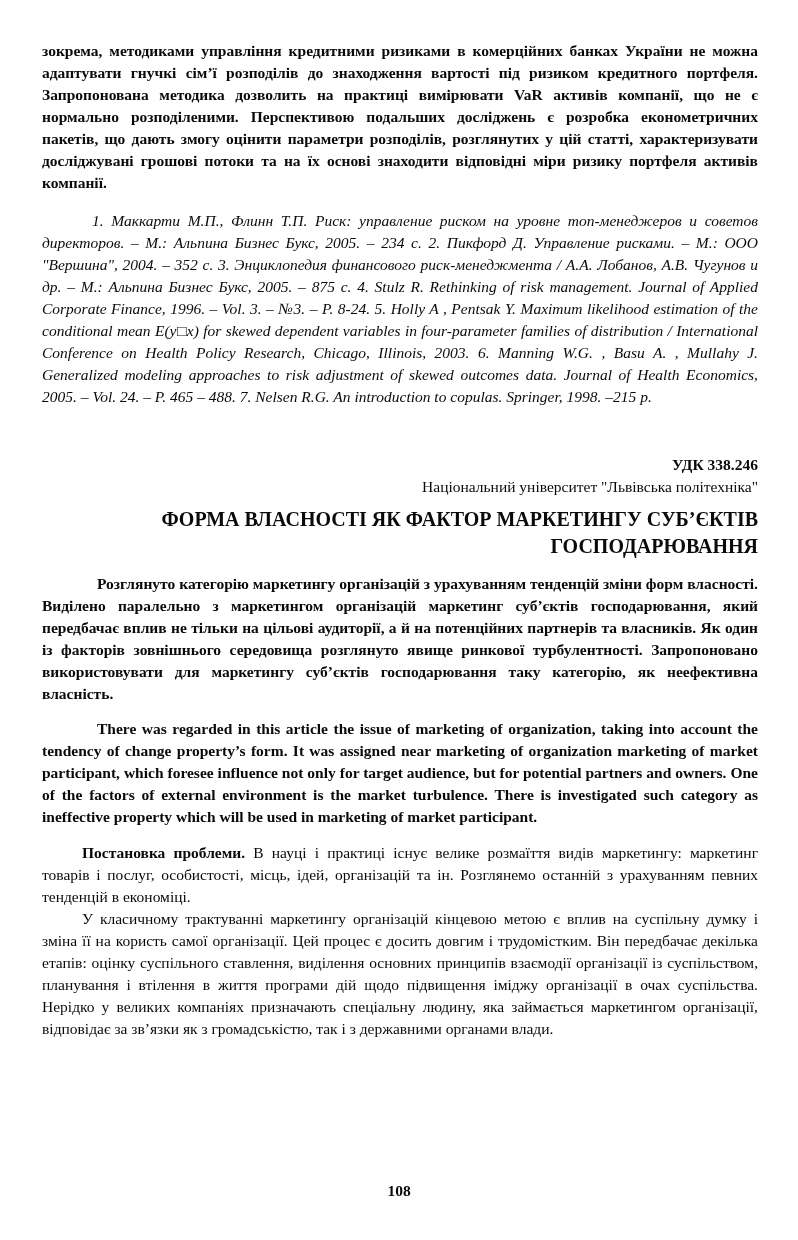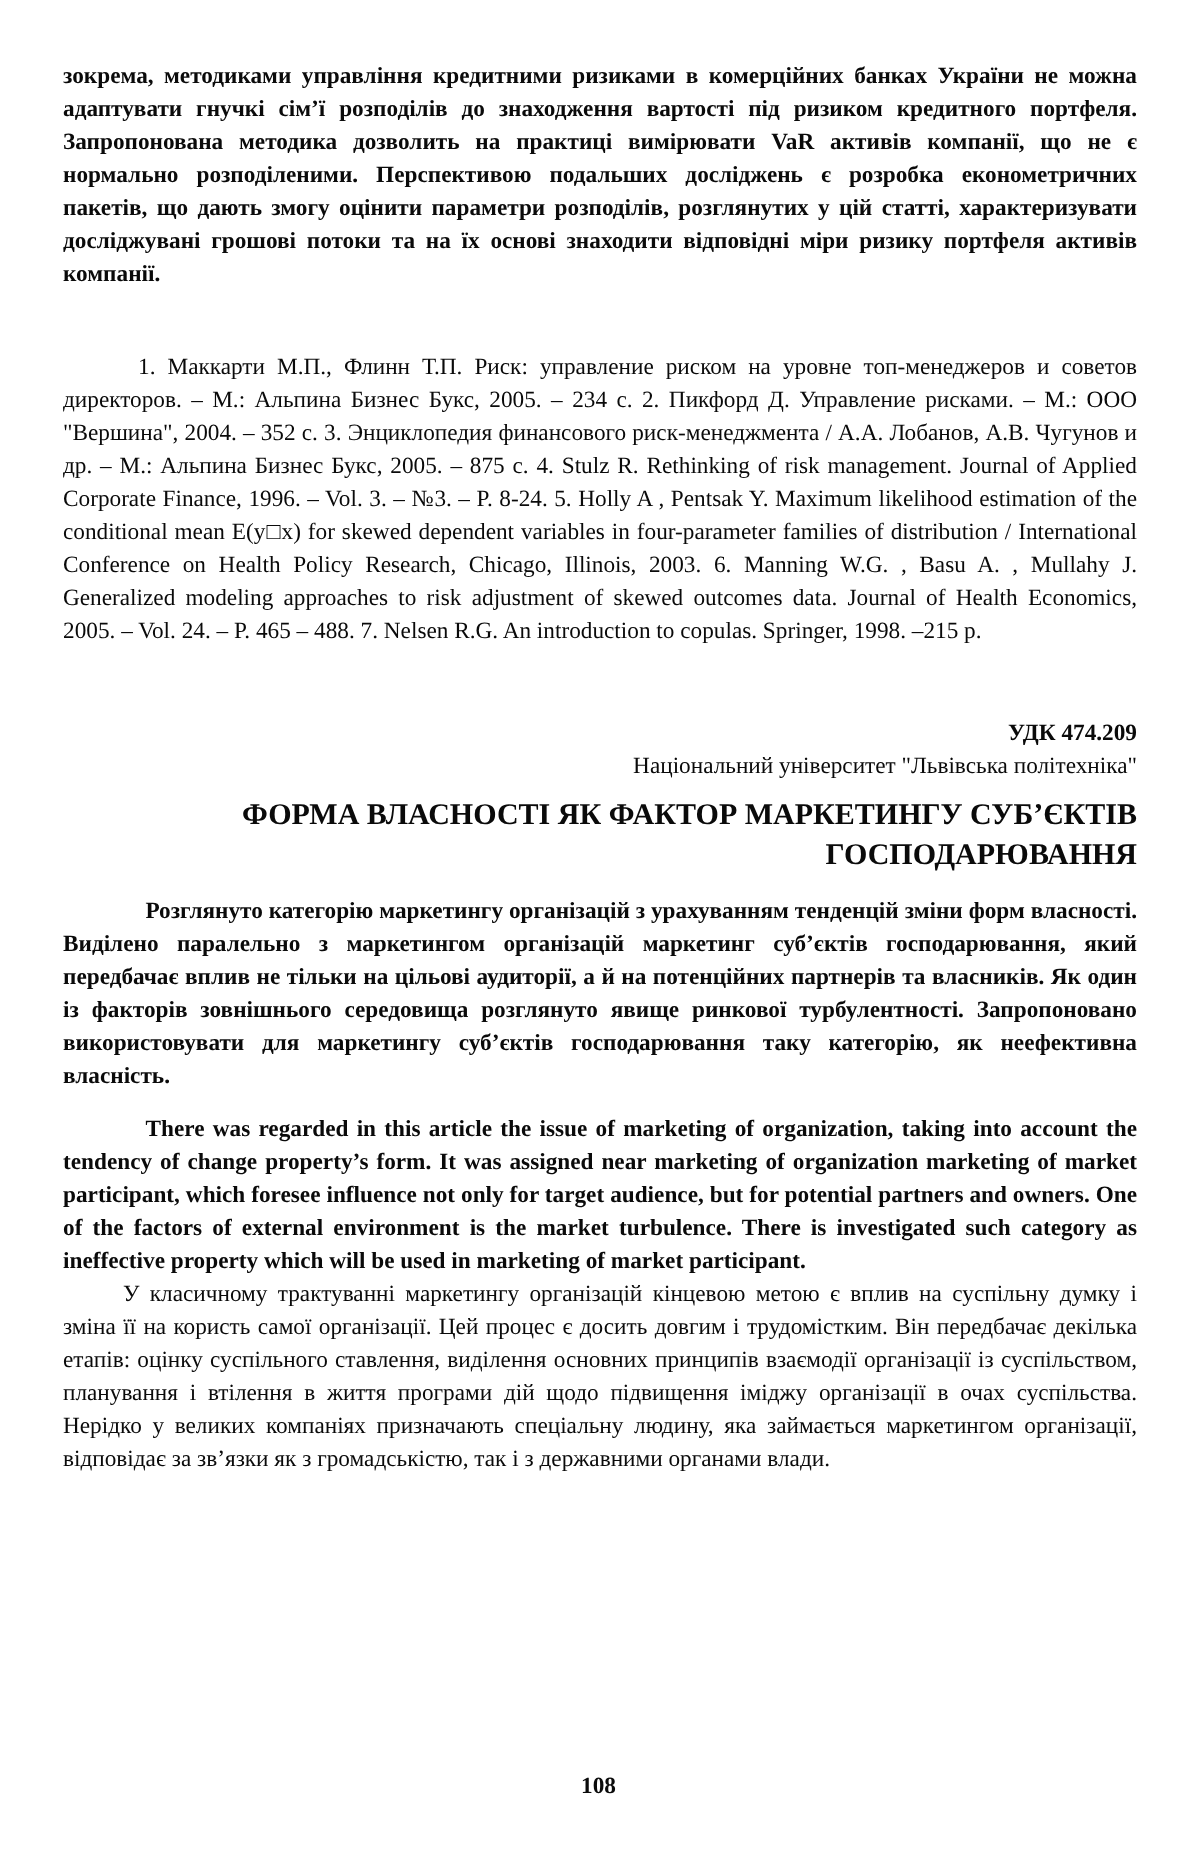--- a/index.html
+++ b/index.html
@@ -19,22 +19,23 @@
     line-height: 22px;
     color: #0a0a0a;
     overflow: hidden;
   }
   p { margin: 0; }
   .justify { text-align: justify; }
   .continuation {
     font-weight: bold;
   }
   .refs {
+    font-style: italic;
     text-indent: 50px;
-    margin-top: 40px;
+    margin-top: 16px;
   }
   .udc {
     font-weight: bold;
     text-align: right;
     margin-top: 46px;
   }
   .author {
     font-weight: bold;
     text-align: right;
     margin-top: 8px;
@@ -79,32 +80,35 @@
 </style>
 </head>
 <body>
 
 <div class="page">
 
   <p class="continuation justify">зокрема, методиками управління кредитними ризиками в комерційних банках України не можна адаптувати гнучкі сім’ї розподілів до знаходження  вартості під ризиком кредитного портфеля. Запропонована методика дозволить на практиці вимірювати VaR активів компанії, що не є нормально розподіленими. Перспективою подальших досліджень є розробка економетричних пакетів, що дають змогу оцінити параметри розподілів, розглянутих у цій статті, характеризувати досліджувані грошові потоки та на їх основі знаходити відповідні міри ризику портфеля активів компанії.</p>
 
   <p class="refs justify">1. Маккарти М.П., Флинн Т.П. Риск: управление риском на уровне топ-менеджеров и советов директоров. – М.: Альпина Бизнес Букс, 2005. – 234 с. 2. Пикфорд Д.  Управление рисками. – М.: ООО "Вершина", 2004. – 352 с. 3. Энциклопедия финансового риск-менеджмента / А.А. Лобанов, А.В. Чугунов и др. – М.: Альпина Бизнес Букс, 2005. – 875 с. 4. Stulz R. Rethinking of risk management. Journal of Applied Corporate Finance, 1996. – Vol.  3. – №3. – P. 8-24. 5. Holly A , Pentsak Y. Maximum likelihood estimation of the conditional  mean E(y□x) for skewed dependent variables in four-parameter families of distribution / International Conference on Health Policy Research, Chicago, Illinois, 2003. 6. Manning W.G. , Basu A. , Mullahy  J. Generalized modeling approaches to risk adjustment of skewed outcomes data. Journal of Health Economics, 2005. – Vol. 24. – P. 465 – 488. 7. Nelsen R.G. An introduction to copulas. Springer, 1998. –215 p.</p>
 
-  <p class="udc">УДК 474.209</p>
+  <p class="udc">УДК 338.246</p>
 
 
   <p class="affil">Національний університет "Львівська політехніка"</p>
 
   <p class="title">ФОРМА ВЛАСНОСТІ ЯК ФАКТОР МАРКЕТИНГУ СУБ’ЄКТІВ ГОСПОДАРЮВАННЯ</p>
 
 
   <p class="abstract justify">Розглянуто категорію маркетингу організацій з урахуванням тенденцій зміни форм власності. Виділено паралельно з маркетингом організацій маркетинг суб’єктів господарювання, який передбачає вплив не тільки на цільові аудиторії, а й на потенційних партнерів та власників. Як один із факторів зовнішнього середовища розглянуто явище ринкової турбулентності. Запропоновано використовувати для маркетингу суб’єктів господарювання таку категорію, як неефективна власність.</p>
 
   <p class="abstract justify">There was regarded in this article the issue of marketing of organization, taking into account the tendency of change property’s form. It was assigned near marketing of organization marketing of market participant, which foresee influence not only for target audience, but for potential partners and owners. One of the factors of external environment is the market turbulence. There is investigated such category as ineffective property which will be used in marketing of market participant.</p>
 
+  <p class="body-par justify first">
+    <span class="lead">Постановка проблеми.</span><span> В науці і практиці існує велике розмаїття видів маркетингу: маркетинг товарів і послуг, особистості, місць, ідей, організацій та ін. Розглянемо останній з урахуванням певних тенденцій в економіці.</span>
+  </p>
 
   <p class="body-par justify">
     <span class="lead"></span><span>У класичному трактуванні маркетингу організацій кінцевою метою є вплив на суспільну думку і зміна її на користь самої організації. Цей процес є досить довгим і трудомістким. Він передбачає декілька етапів: оцінку суспільного ставлення, виділення основних принципів взаємодії організації із суспільством, планування і втілення в життя програми дій щодо підвищення іміджу організації в очах суспільства. Нерідко у великих компаніях призначають спеціальну людину, яка займається маркетингом організації, відповідає за зв’язки як з громадськістю, так і з державними органами влади.</span>
   </p>
 
   <div class="page-number">108</div>
 
 </div>
 
 </body></html>

